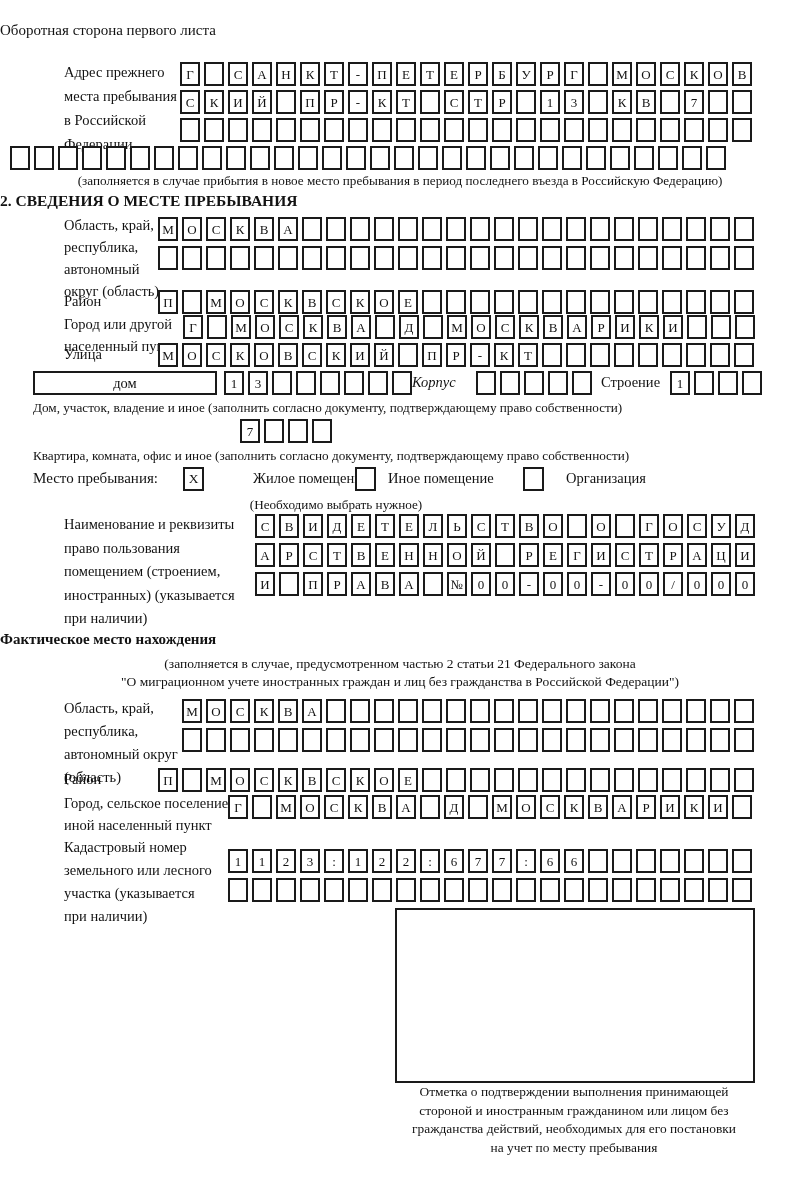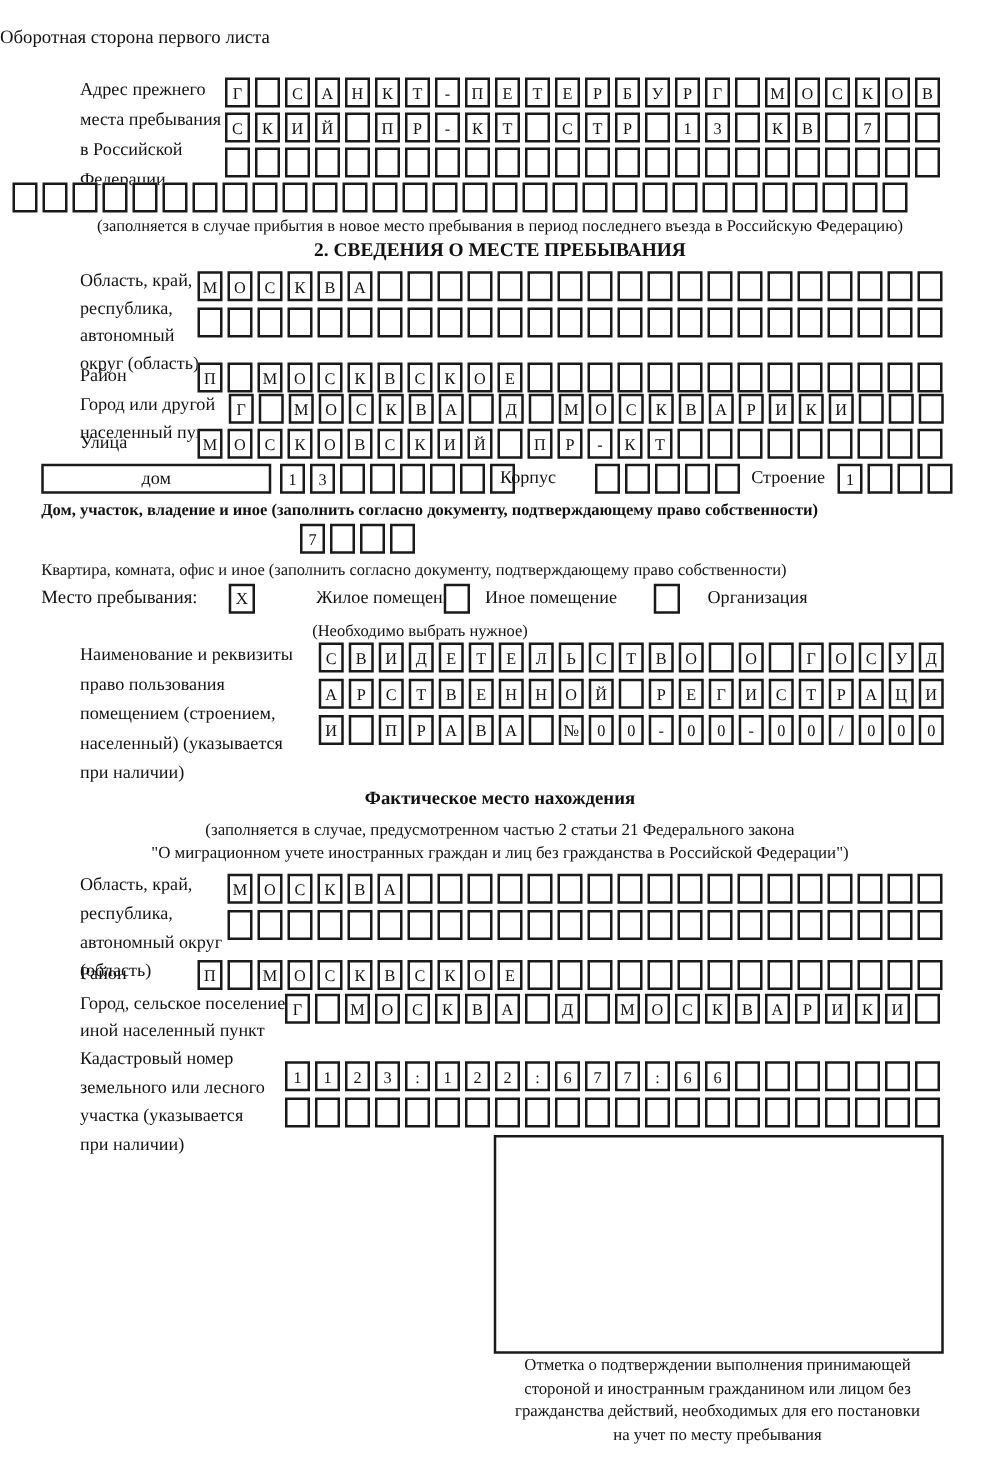--- a/index.html
+++ b/index.html
@@ -8,21 +8,21 @@
   .abs{position:absolute;}
   .cellrow{position:absolute;display:flex;gap:4px;}
   .cell{width:16px;height:20px;border:2px solid #1a1a1a;flex:0 0 auto;
         display:flex;align-items:center;justify-content:center;
         font-size:13px;line-height:1;background:#fff;}
   .lbl{position:absolute;font-size:14.5px;line-height:22px;}
   .lbl div{white-space:nowrap;}
   .inl{position:absolute;font-size:14.5px;white-space:nowrap;}
   .note{position:absolute;font-size:13.2px;white-space:nowrap;}
   .center{text-align:center;}
-  .hdr{position:absolute;left:0;width:800px;text-align:center;
+  .hdr{position:absolute;left:0;width:800px;text-align:left;
        font-weight:bold;font-size:15.5px;}
   .wbox{position:absolute;height:20px;border:2px solid #1a1a1a;
         display:flex;align-items:center;justify-content:center;
         font-size:14.5px;background:#fff;}
   .cbox{position:absolute;width:17px;height:20px;border:2px solid #1a1a1a;
         display:flex;align-items:center;justify-content:center;
         font-size:13.5px;background:#fff;}
   .stamp{position:absolute;border:2px solid #1a1a1a;background:#fff;}
   .caption{position:absolute;font-size:13.4px;line-height:18.5px;text-align:center;}
 </style>
@@ -307,36 +307,36 @@
   <div class="cellrow" style="top:371px;left:224px;">
       <span class="cell">1</span>
       <span class="cell">3</span>
       <span class="cell"></span>
       <span class="cell"></span>
       <span class="cell"></span>
       <span class="cell"></span>
       <span class="cell"></span>
       <span class="cell"></span>
     </div>
-  <div class="inl" style="top:374px;left:400px;">Корпус</div>
+  <div class="inl" style="top:374px;left:412px;font-style:italic;">Корпус</div>
   <div class="cellrow" style="top:371px;left:476px;">
       <span class="cell"></span>
       <span class="cell"></span>
       <span class="cell"></span>
       <span class="cell"></span>
       <span class="cell"></span>
     </div>
   <div class="inl" style="top:374px;left:601px;">Строение</div>
   <div class="cellrow" style="top:371px;left:670px;">
       <span class="cell">1</span>
       <span class="cell"></span>
       <span class="cell"></span>
       <span class="cell"></span>
     </div>
-  <div class="note" style="top:400px;left:33px;font-weight:bold;">Дом, участок, владение и иное (заполнить согласно документу, подтверждающему право собственности)</div>
+  <div class="note" style="top:400px;left:33px;">Дом, участок, владение и иное (заполнить согласно документу, подтверждающему право собственности)</div>
 
   <div class="cellrow" style="top:419px;left:240px;">
       <span class="cell">7</span>
       <span class="cell"></span>
       <span class="cell"></span>
       <span class="cell"></span>
     </div>
   <div class="note" style="top:448px;left:33px;">Квартира, комната, офис и иное (заполнить согласно документу, подтверждающему право собственности)</div>
 
   <div class="inl" style="top:470px;left:33px;font-size:15px;">Место пребывания:</div>
@@ -345,21 +345,21 @@
   <div class="cbox" style="top:467px;left:355px;"></div>
   <div class="inl" style="top:470px;left:388px;">Иное помещение</div>
   <div class="cbox" style="top:467px;left:523px;"></div>
   <div class="inl" style="top:470px;left:566px;">Организация</div>
   <div class="note center" style="top:497px;left:136px;width:400px;">(Необходимо выбрать нужное)</div>
 
   <div class="lbl" style="top:513px;left:64px;line-height:23.5px;">
       <div>Наименование и реквизиты</div>
       <div>право пользования</div>
       <div>помещением (строением,</div>
-      <div>населенный) (указывается</div>
+      <div>иностранных) (указывается</div>
       <div>при наличии)</div>
     </div>
   <div class="cellrow" style="top:514px;left:255px;">
       <span class="cell">С</span>
       <span class="cell">В</span>
       <span class="cell">И</span>
       <span class="cell">Д</span>
       <span class="cell">Е</span>
       <span class="cell">Т</span>
       <span class="cell">Е</span>

